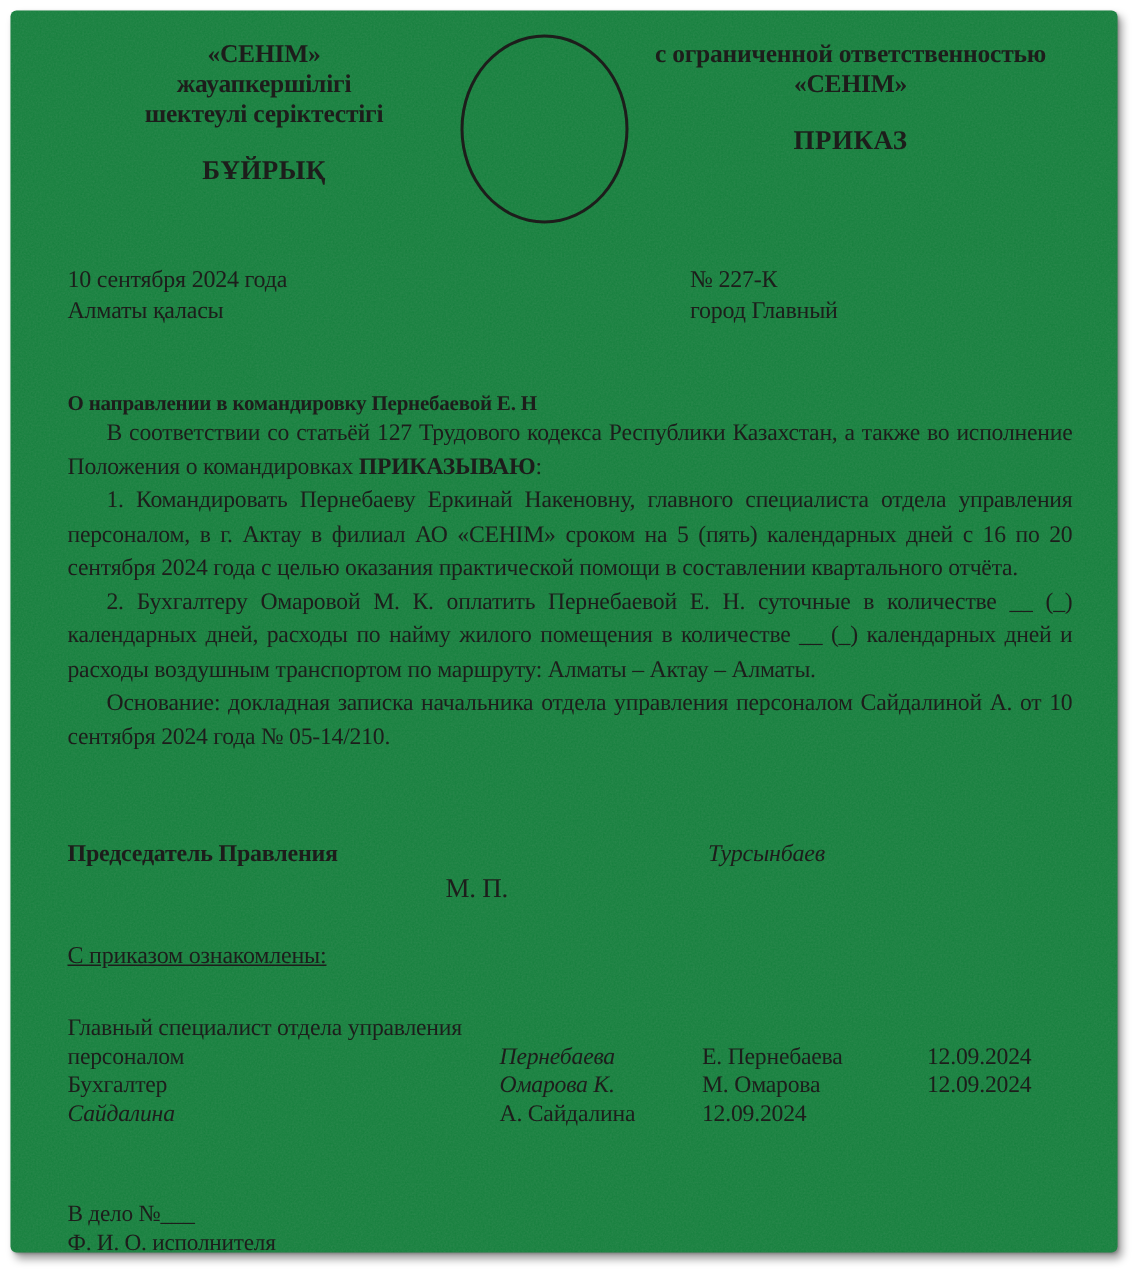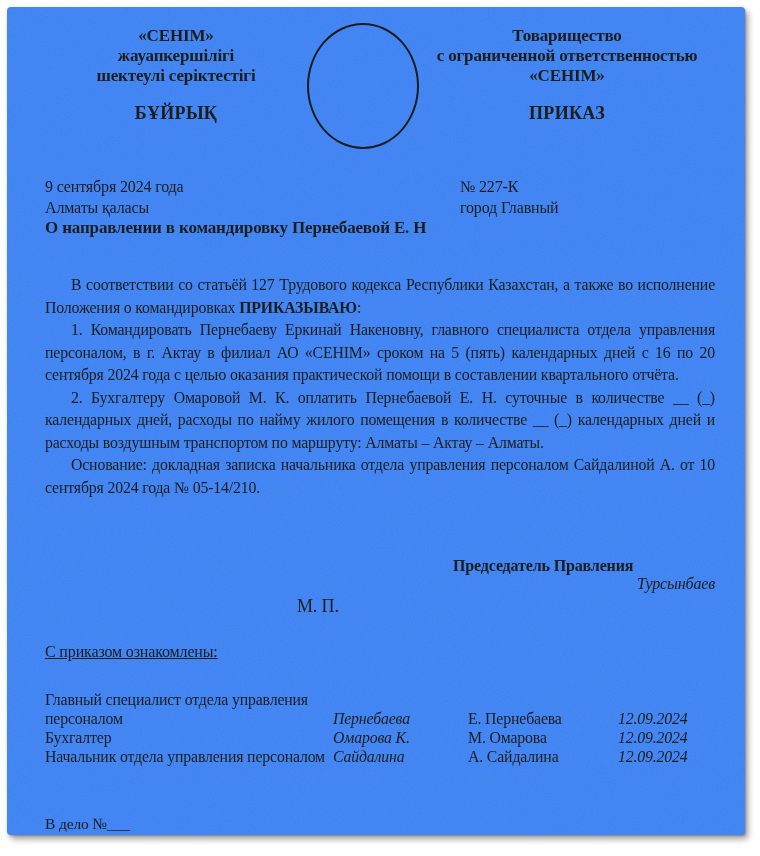--- a/index.html
+++ b/index.html
@@ -9,21 +9,21 @@
     height: 856px;
     background: #ffffff;
     font-family: "Liberation Serif", "DejaVu Serif", serif;
   }
   .page {
     position: absolute;
     left: 7px;
     top: 7px;
     width: 738px;
     height: 828px;
-    background: #3b82f6;
+    background: #15803d;
     border-radius: 4px;
     box-shadow: 3px 4px 6px rgba(0,0,0,0.38), 1px 1px 2px rgba(0,0,0,0.22);
     overflow: hidden;
     color: #1d1d1b;
   }
   .grain {
     position: absolute;
     inset: 0;
     width: 100%;
     height: 100%;
@@ -74,42 +74,41 @@
   .meta {
     display: flex;
     margin-top: 27px;
     font-size: 16px;
     line-height: 21px;
   }
   .meta-left  { width: 415px; }
   .meta-right { flex: 1; }
   
   .subject {
+    margin-top: 44px;
     font-weight: bold;
-    font-size: 17px;
+    font-size: 14px;
   }
   
   .body-text {
-    margin-top: 36px;
     font-size: 15.8px;
     line-height: 22.5px;
     text-align: justify;
   }
   .body-text p {
     margin: 0;
     text-indent: 26px;
   }
   .bold { font-weight: bold; }
   
   .signing {
     margin-top: 58px;
     display: flex;
-    align-items: flex-end;
+    align-items: flex-start;
     font-size: 16px;
-    flex-direction: column;
   }
   .signing-title { font-weight: bold; width: 262px; }
   .signing-sig   { flex: 1; text-align: center; font-style: italic; }
   .signing-name  { font-weight: bold; text-align: right; width: 170px; }
   .seal {
     margin: 3px 0 0 252px;
     font-size: 18px;
   }
   
   .ack-heading {
@@ -118,21 +117,21 @@
     text-decoration: underline;
   }
   .ack-table { margin-top: 30px; font-size: 15.8px; line-height: 18.5px; }
   .ack-row {
     display: grid;
     grid-template-columns: 288px 135px 150px auto;
     align-items: end;
     margin-bottom: 0.5px;
   }
   .ack-sig  { font-style: italic; }
-  .ack-date { font-style: italic; }
+  .ack-date { }
   
   .footer {
     margin-top: 48px;
     font-size: 15.5px;
     line-height: 19px;
   }
   .t-static { cursor: default; }
 </style>
 </head>
 <body>
@@ -155,30 +154,29 @@
         <div>шектеулі серіктестігі</div>
         <div class="doc-type">БҰЙРЫҚ</div>
       </div>
       <div class="emblem">
         <div></div>
         <div></div>
         <div></div>
         <div></div>
       </div>
       <div class="header-block header-right">
-        <div>Товарищество</div>
         <div>с ограниченной ответственностью</div>
         <div>«СЕНІМ»</div>
         <div class="doc-type">ПРИКАЗ</div>
       </div>
     </div>
 
     <div class="meta">
       <div class="meta-left">
-        <div>9 сентября 2024 года</div>
+        <div>10 сентября 2024 года</div>
         <div>Алматы қаласы</div>
       </div>
       <div class="meta-right">
         <div>№ 227-К</div>
         <div>город Главный</div>
       </div>
     </div>
 
     <div class="subject">О направлении в командировку Пернебаевой Е. Н</div>
 
@@ -204,21 +202,20 @@
         <div class="ack-name">Е. Пернебаева</div>
         <div class="ack-date">12.09.2024</div>
       </div>
       <div class="ack-row">
         <div class="ack-pos">Бухгалтер</div>
         <div class="ack-sig">Омарова К.</div>
         <div class="ack-name">М. Омарова</div>
         <div class="ack-date">12.09.2024</div>
       </div>
       <div class="ack-row">
-        <div class="ack-pos">Начальник отдела управления персоналом</div>
         <div class="ack-sig">Сайдалина</div>
         <div class="ack-name">А. Сайдалина</div>
         <div class="ack-date">12.09.2024</div>
       </div>
     </div>
 
     <div class="footer">
       <div>В дело №___</div>
       <div>Ф. И. О. исполнителя</div>
 

